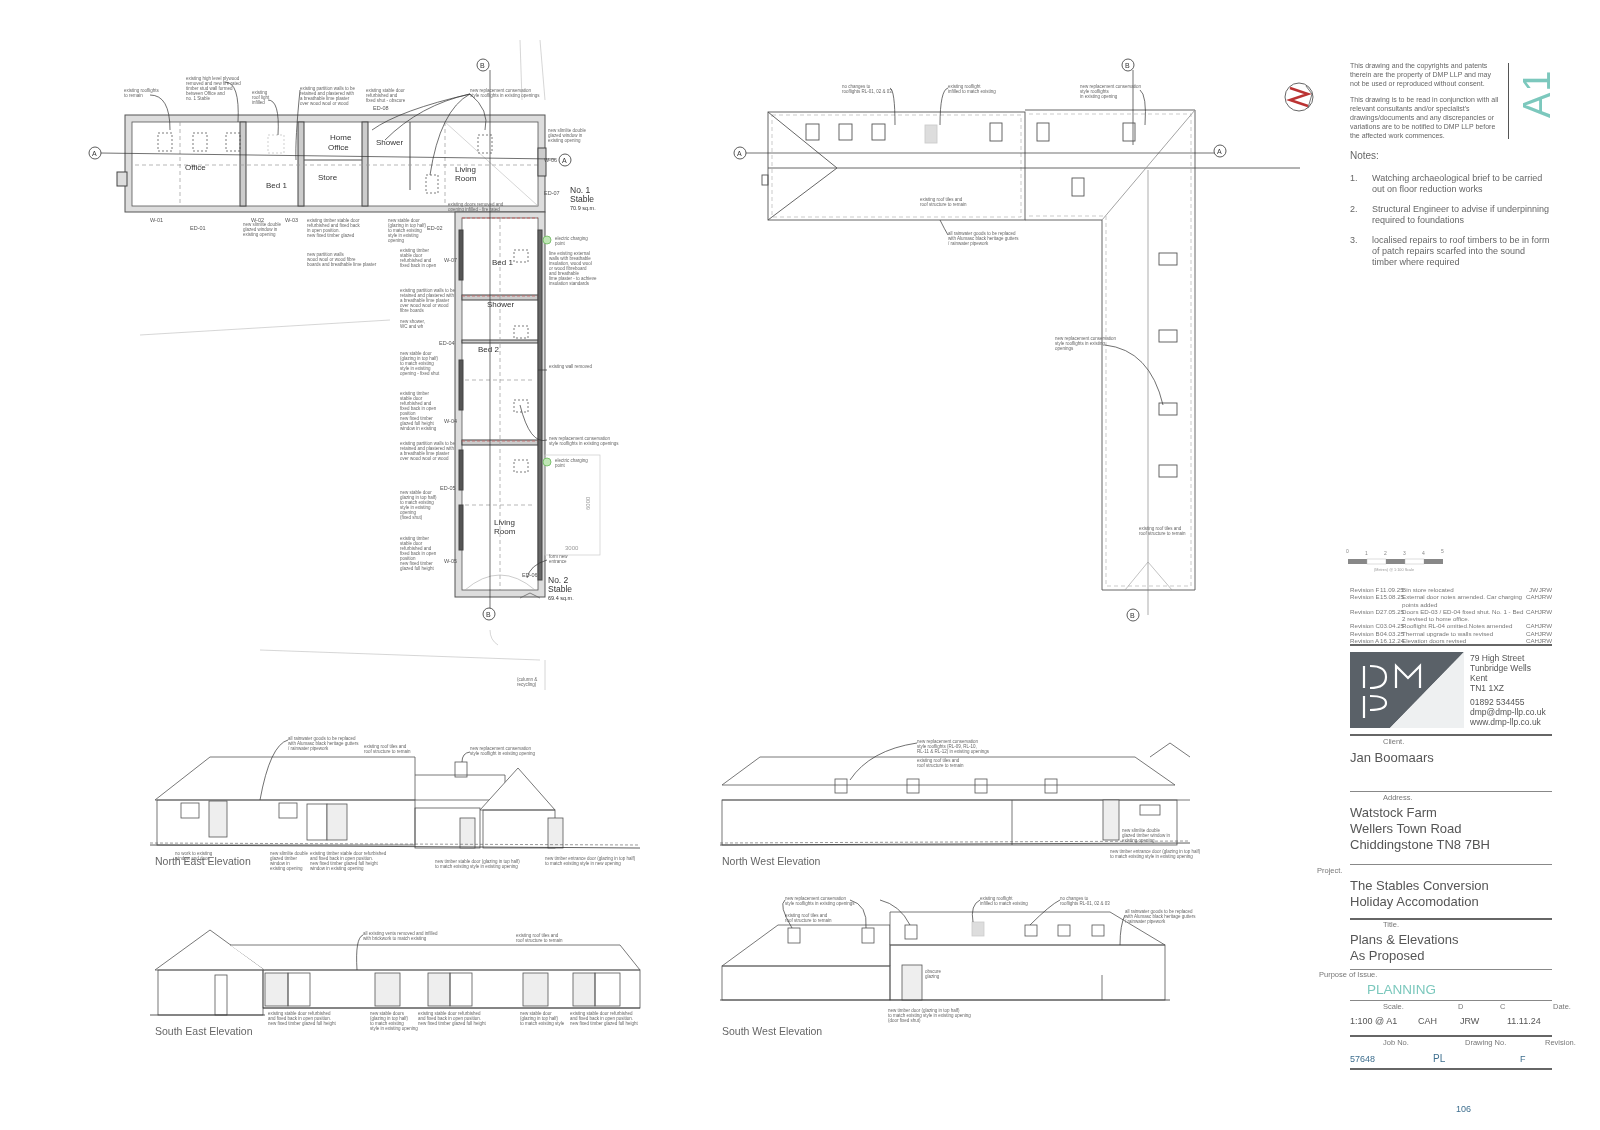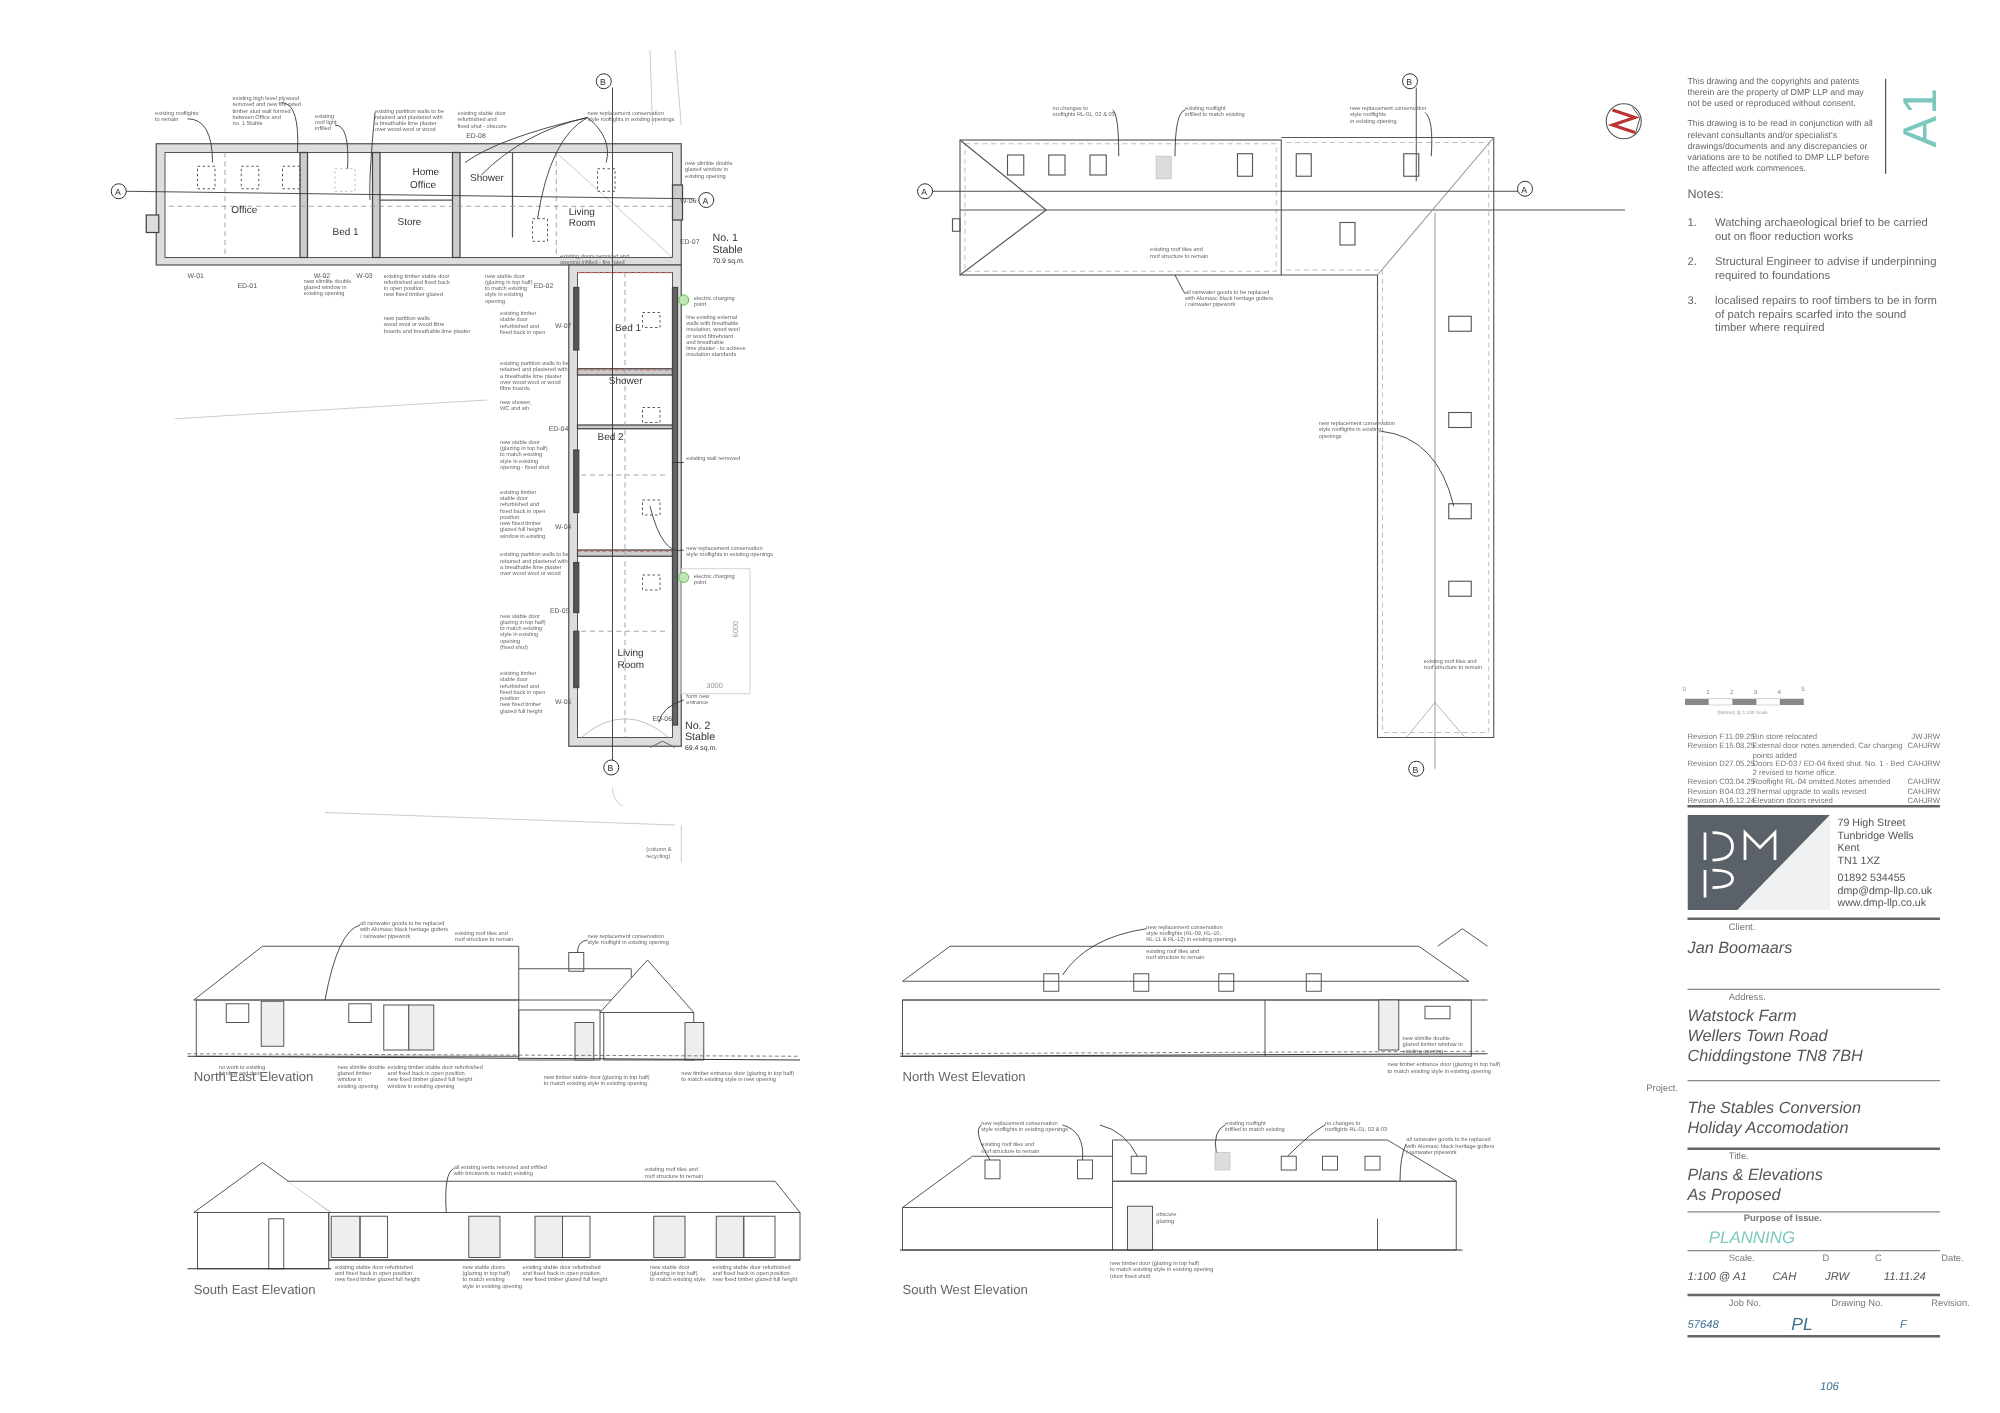--- a/index.html
+++ b/index.html
@@ -2,21 +2,21 @@
 <html><head>
 <meta charset="utf-8">
 <style>
   html,body{margin:0;padding:0;background:#fff;}
   body{width:1600px;height:1130px;position:relative;overflow:hidden;font-family:"Liberation Sans",sans-serif;color:#555;}
   .abs{position:absolute;}
   svg text{font-family:"Liberation Sans",sans-serif;}
   .tb-rule{position:absolute;left:1350px;width:202px;height:2px;background:#666;}
   .tb-rule.thin{height:1px;background:#888;}
   .lbl{position:absolute;font-size:7.5px;color:#777;margin-left:33px;}
-  .val{position:absolute;font-size:13px;color:#555;line-height:16px;font-style:italic;}
+  .val{position:absolute;font-size:13px;color:#555;line-height:16px;}
   .note-txt{font-size:7px;color:#666;line-height:9px;}
   .notes-list{position:absolute;left:1350px;top:173px;width:200px;font-size:9px;color:#666;}
   .notes-list .item{display:flex;margin-bottom:9px;line-height:11px;}
   .notes-list .num{width:22px;flex:none;}
   .rev-row{display:flex;font-size:6.2px;color:#777;line-height:7.3px;}
   .rev-row .rl{width:30px;flex:none;}
   .rev-row .rd{width:22px;flex:none;}
   .rev-row .rt{flex:1;}
   .rev-row .rb{width:12px;text-align:right;flex:none;}
   .rev-row .rc{width:14px;text-align:right;flex:none;}
@@ -624,34 +624,34 @@
 </div>
 
 <div class="tb-rule" style="top:918px;"></div>
 <div class="lbl" style="left:1350px;top:920px;">Title.</div>
 <div class="val" style="left:1350px;top:932px;">
   <div>Plans &amp; Elevations</div>
     <div>As Proposed</div>
 </div>
 
 <div class="tb-rule thin" style="top:969px;"></div>
-<div class="lbl" style="left:1362px;top:970px;font-weight:bold;">Purpose of Issue.</div>
+<div class="lbl" style="left:1286px;top:970px;">Purpose of Issue.</div>
 <div class="val" style="left:1350px;top:982px;color:#7cc8bd;font-size:13.5px;margin-left:17px;">PLANNING</div>
 
 <div class="tb-rule thin" style="top:1000px;"></div>
 <div class="lbl" style="left:1350px;top:1002px;">Scale.</div>
 <div class="lbl" style="left:1425px;top:1002px;">D</div>
 <div class="lbl" style="left:1467px;top:1002px;">C</div>
 <div class="lbl" style="left:1520px;top:1002px;">Date.</div>
 <div class="val" style="left:1350px;top:1013px;font-size:9px;">1:100 @ A1</div>
 <div class="val" style="left:1418px;top:1013px;font-size:9px;">CAH</div>
 <div class="val" style="left:1460px;top:1013px;font-size:9px;">JRW</div>
 <div class="val" style="left:1507px;top:1013px;font-size:9px;">11.11.24</div>
 
 <div class="tb-rule" style="top:1035px;"></div>
 <div class="lbl" style="left:1350px;top:1038px;text-align:right;">Job No.</div>
 <div class="lbl" style="left:1432px;top:1038px;">Drawing No.</div>
 <div class="lbl" style="left:1512px;top:1038px;">Revision.</div>
 <div class="val" style="left:1350px;top:1051px;font-size:9px;color:#3f6f8f;">57648</div>
-<div class="val" style="left:1433px;top:1051px;font-size:14px;color:#3f6f8f;">PL</div>
+<div class="val" style="left:1433px;top:1051px;font-size:10px;color:#3f6f8f;">PL</div>
 <div class="val" style="left:1456px;top:1101px;font-size:9px;color:#3f6f8f;">106</div>
 <div class="val" style="left:1520px;top:1051px;font-size:9px;color:#3f6f8f;">F</div>
 <div class="tb-rule" style="top:1068px;"></div>
 
 </body></html>

